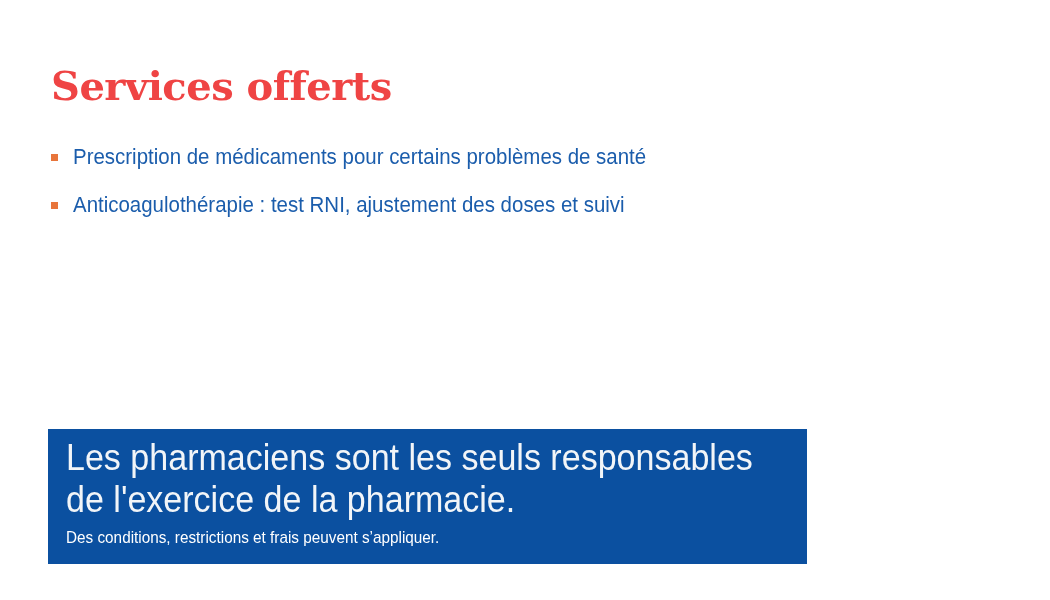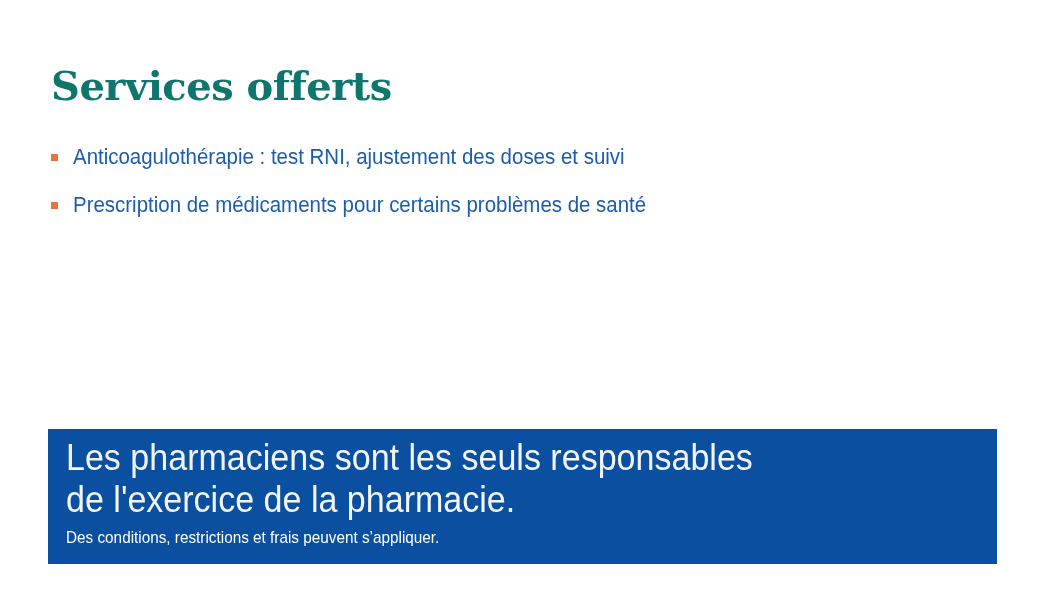--- a/index.html
+++ b/index.html
@@ -23,21 +23,21 @@
   
   .slide-title {
     position: absolute;
     left: 51px;
     top: 62px;
     font-family: "DejaVu Serif", "Liberation Serif", serif;
     font-weight: 700;
     font-size: 40px;
     line-height: 48px;
     letter-spacing: -0.5px;
-    color: #0f766e;
+    color: #ef4444;
     white-space: nowrap;
   }
 
   
   .bullet-list {
     position: absolute;
     left: 51px;
     top: 143px;
     width: 930px;
     margin: 0;
@@ -66,21 +66,21 @@
     white-space: nowrap;
     transform: scaleX(0.93);
     transform-origin: left center;
   }
 
   
   .banner {
     position: absolute;
     left: 48px;
     top: 429px;
-    width: 949px;
+    width: 759px;
     height: 135px;
     background: #0B50A0;
     box-sizing: border-box;
     padding: 8px 0 0 18px;
     overflow: hidden;
   }
   .banner-headline {
     font-family: "Liberation Sans", sans-serif;
     font-weight: 300;
     font-size: 37px;
@@ -108,26 +108,26 @@
 <body>
 
 <div class="slide">
 
   <div class="slide-title">Services offerts</div>
 
   <ul class="bullet-list">
 
     <li class="bullet-item">
       <span class="bullet-marker"></span>
-      <span class="bullet-text">Anticoagulothérapie : test RNI, ajustement des doses et suivi</span>
+      <span class="bullet-text">Prescription de médicaments pour certains problèmes de santé</span>
     </li>
 
     <li class="bullet-item">
       <span class="bullet-marker"></span>
-      <span class="bullet-text">Prescription de médicaments pour certains problèmes de santé</span>
+      <span class="bullet-text">Anticoagulothérapie : test RNI, ajustement des doses et suivi</span>
     </li>
 
 
 
 
   </ul>
 
   <div class="banner">
     <div class="banner-headline">
       <span class="banner-headline-line">Les pharmaciens sont les seuls responsables</span>

